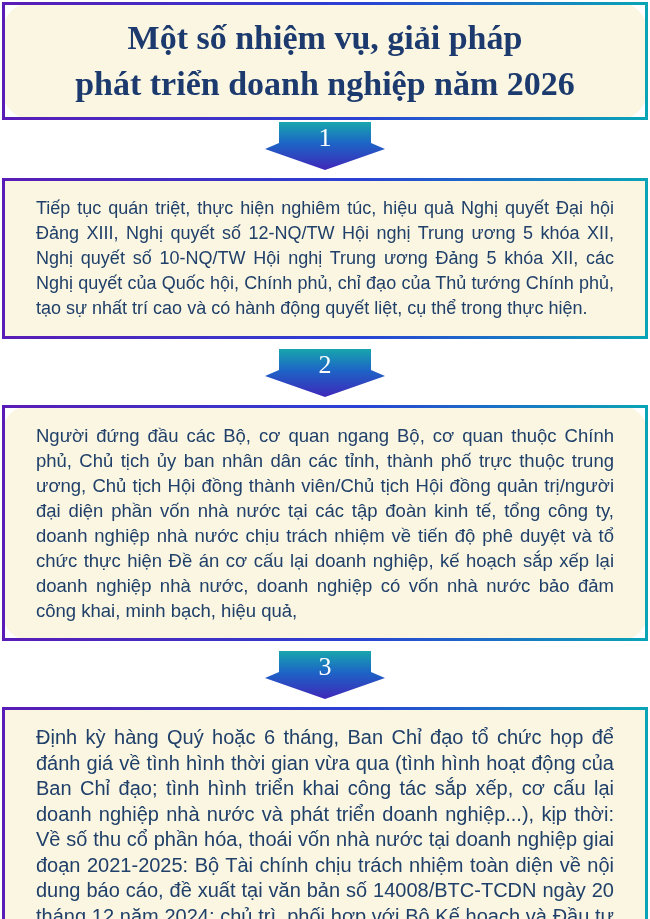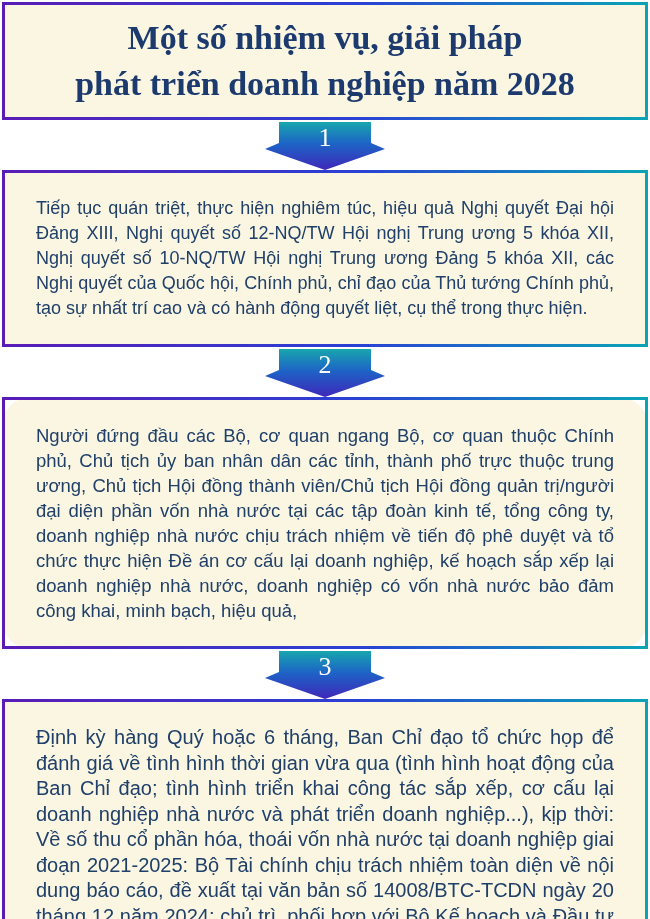--- a/index.html
+++ b/index.html
@@ -19,20 +19,21 @@
     border-image: linear-gradient(90deg, #5a1cb6 0%, #2a41d4 55%, #0aa4b6 100%) 1;
     box-sizing: border-box;
   }
   .title-box {
     margin: 2px 2px 0 2px;
     height: 118px;
     display: flex;
     flex-direction: column;
     align-items: center;
     justify-content: center;
+    border-radius: 31px;
   }
   .title-line {
     font-family: "Liberation Serif", "DejaVu Serif", serif;
     font-weight: bold;
     font-size: 34px;
     line-height: 46px;
     color: #1c3a6e;
     text-align: center;
     white-space: nowrap;
   }
@@ -61,22 +62,22 @@
     left: 0;
     right: 0;
     text-align: center;
     color: #ffffff;
     font-family: "Liberation Serif", "DejaVu Serif", serif;
     font-size: 26px;
     line-height: 30px;
     font-weight: 400;
   }
   .content-box {
-    margin: 0 2px;
-    padding: 23px 31px;
+    margin: 8px 2px;
+    padding: 15px 31px;
   }
   .content-box p {
     margin: 0;
     text-align: justify;
     color: #20406a;
     font-family: "Liberation Sans", "DejaVu Sans", sans-serif;
   }
   .box-1 { min-height: 158px; }
   .box-2 { min-height: 200px; border-radius: 29px; }
   .box-3 { min-height: 284px; }
@@ -95,21 +96,21 @@
       <stop offset="0.45" stop-color="#1d64c6"></stop>
       <stop offset="1" stop-color="#3f27b9"></stop>
     </linearGradient>
   </defs>
 </svg>
 
 <div class="page">
 
   <header class="title-box gradient-border">
     <div class="title-line">Một số nhiệm vụ, giải pháp</div>
-    <div class="title-line">phát triển doanh nghiệp năm 2028</div>
+    <div class="title-line">phát triển doanh nghiệp năm 2026</div>
   </header>
 
   <div class="arrow-wrap">
     <div class="arrow">
       <svg class="arrow-svg" viewBox="0 0 120 48" preserveAspectRatio="none">
         <polygon points="14,0 106,0 106,21 120,27 60,48 0,27 14,21" fill="url(#arrowGrad)"></polygon>
       </svg>
       <span class="arrow-number">1</span>
     </div>
   </div>

